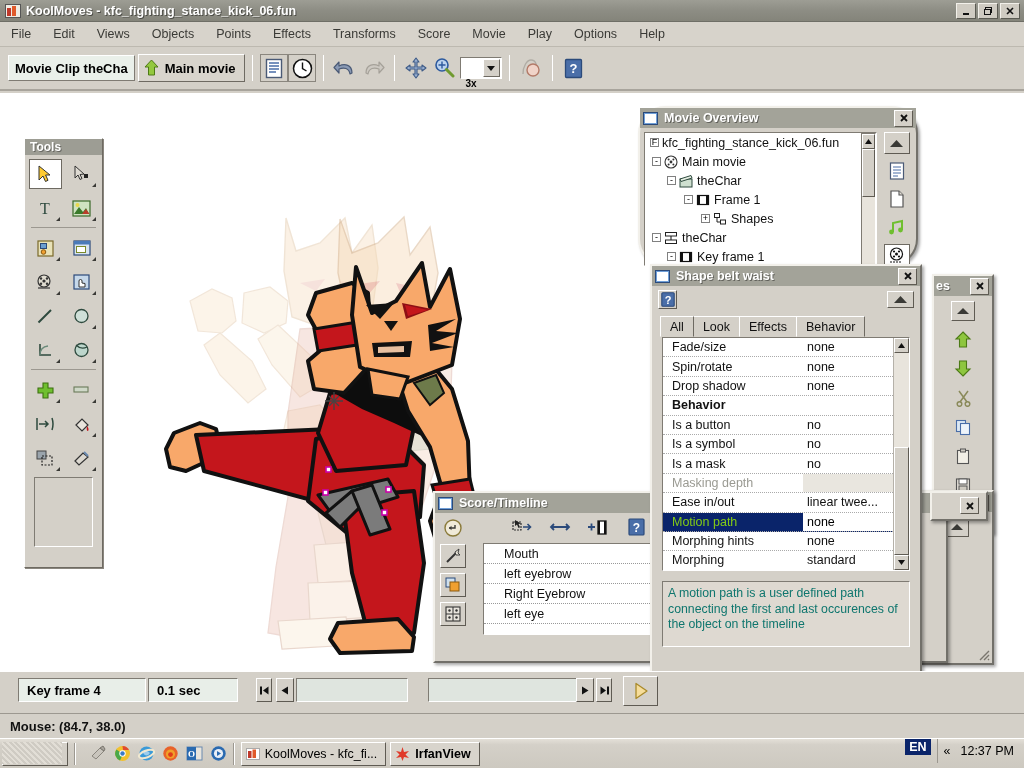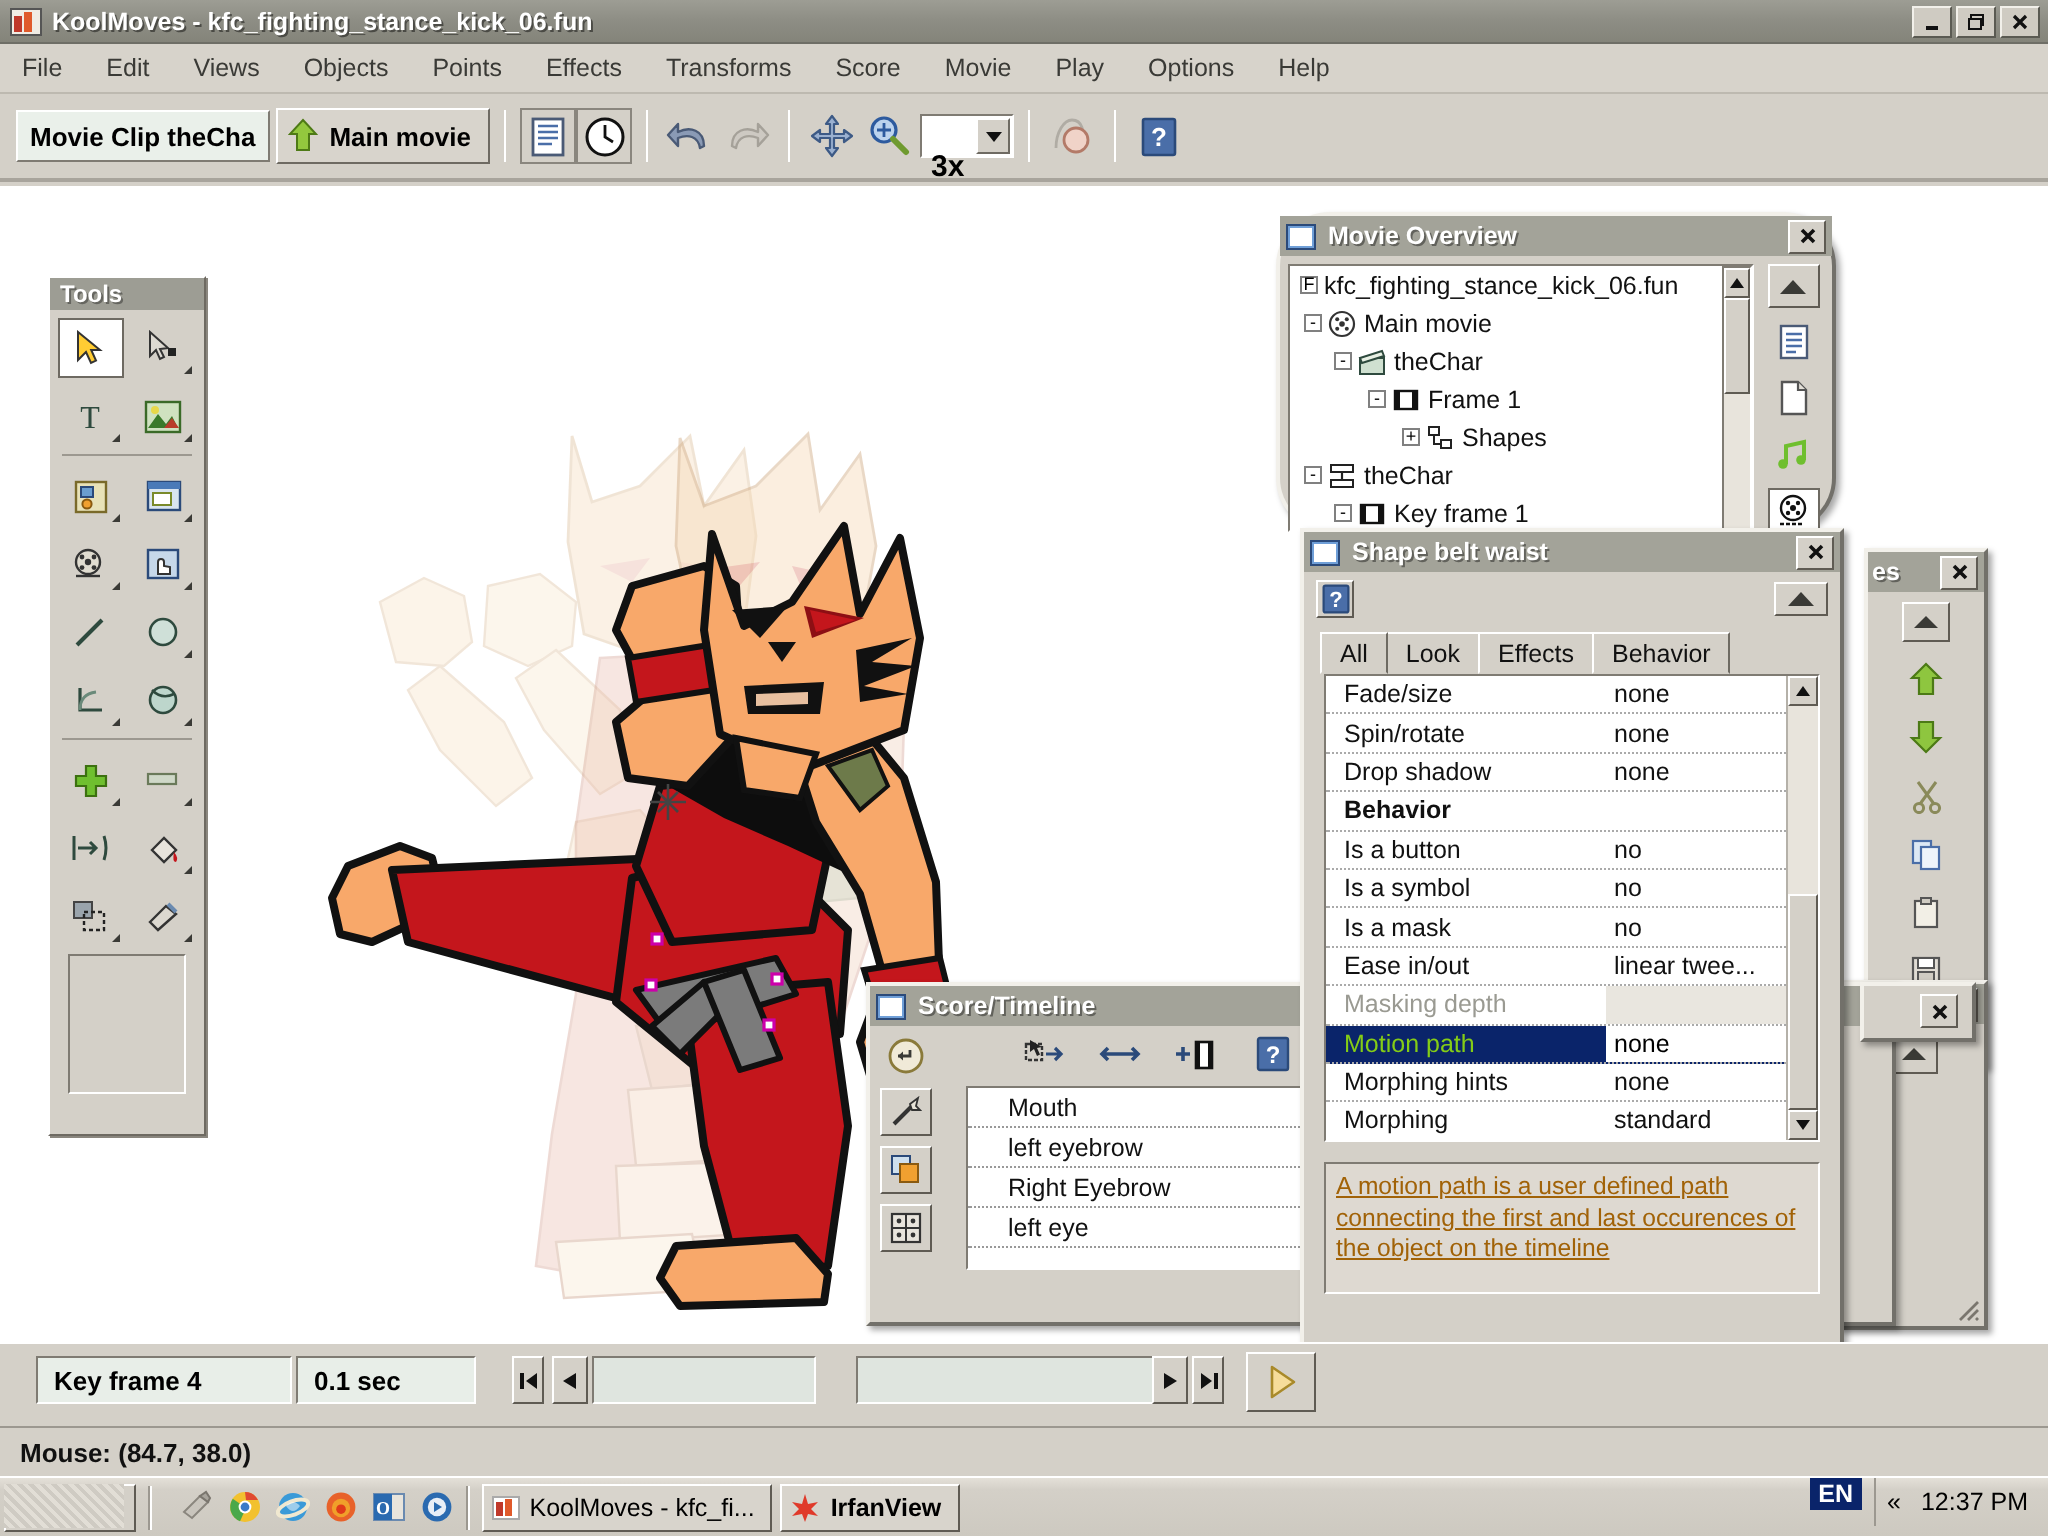--- a/index.html
+++ b/index.html
@@ -77,21 +77,21 @@
   .tb-btn {
     width: 28px; height: 28px; background: #d4d0c8;
     display: flex; align-items: center; justify-content: center;
     border: 1px solid transparent;
   }
   .tb-btn.framed { border-color: #8a867e; background:#d4d0c8; }
   .zoom-combo {
     display: flex; align-items: center; height: 22px; margin-left: 2px;
     border: 1px solid; border-color: #7f7b73 #ffffff #ffffff #7f7b73; background: #fff;
   }
-  .zoom-combo .val { padding: 0 6px 0 4px; font-weight: bold; font-size: 15px; margin-top: 31px; }
+  .zoom-combo .val { padding: 0 6px 0 4px; font-weight: bold; font-size: 10px; margin-top: 31px; }
   .zoom-combo .arrow {
     width: 17px; height: 18px; background: #d4d0c8; margin: 1px 1px 1px 0;
     border: 1px solid; border-color: #ffffff #6e6a62 #6e6a62 #ffffff;
     display: flex; align-items: center; justify-content: center;
   }
 
   
   .canvas {
     position: absolute; left: 0; top: 93px; width: 1024px; height: 578px;
     background: #ffffff;
@@ -221,21 +221,21 @@
   .prop-row.sel { background: #0a246a; }
   .prop-row.sel .pname { color:#84cc16; }
   .prop-row.sel .pval { color:#000; background:#fff; height:100%; display:flex; align-items:center; }
   .prop-scroll {
     width: 16px; background: #ddd9d1; border-left: 1px solid #b5b1a9;
     display:flex; flex-direction:column;
   }
   .tip-box {
     margin: 10px 10px 0 10px; height: 66px; background: #ded9d1;
     border: 1px solid; border-color: #7f7b73 #ffffff #ffffff #7f7b73;
-    padding: 4px 5px; font-size: 12.3px; color: #a16207; line-height: 15.5px; text-decoration: underline;
+    padding: 4px 5px; font-size: 12.3px; color: #0f766e; line-height: 15.5px;
   }
   .resize-grip { position:absolute; right: 2px; bottom: 2px; width: 14px; height: 14px; }
 
   
   #score-dlg { left: 433px; top: 491px; width: 515px; height: 172px; }
   .st-body { display:flex; height: 150px; }
   .st-left { width: 36px; padding-top: 4px; display:flex; flex-direction:column; align-items:center; gap: 5px;}
   .st-main { flex: 1 1 auto; }
   .st-toolbar { height: 28px; display:flex; align-items:center; gap: 16px; padding-left: 40px; }
   .st-rows {
@@ -1038,27 +1038,27 @@
           <span class="pval">no</span>
         </div>
         <div class="prop-row">
           <span class="pname">Is a symbol</span>
           <span class="pval">no</span>
         </div>
         <div class="prop-row">
           <span class="pname">Is a mask</span>
           <span class="pval">no</span>
         </div>
+        <div class="prop-row disabled">
+          <span class="pname">Masking depth</span>
+          <span class="pval"></span>
+        </div>
         <div class="prop-row">
           <span class="pname">Ease in/out</span>
           <span class="pval">linear twee...</span>
-        </div>
-        <div class="prop-row disabled">
-          <span class="pname">Masking depth</span>
-          <span class="pval"></span>
         </div>
         <div class="prop-row sel">
           <span class="pname">Motion path</span>
           <span class="pval">none</span>
         </div>
         <div class="prop-row">
           <span class="pname">Morphing hints</span>
           <span class="pval">none</span>
         </div>
         <div class="prop-row">

